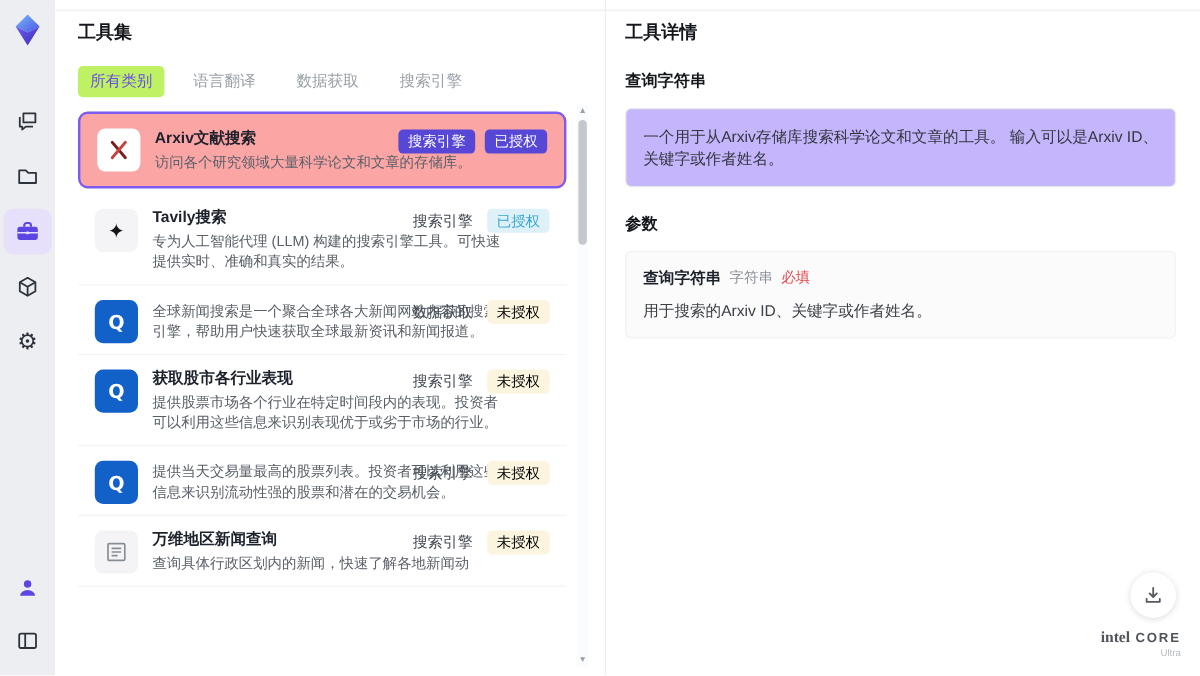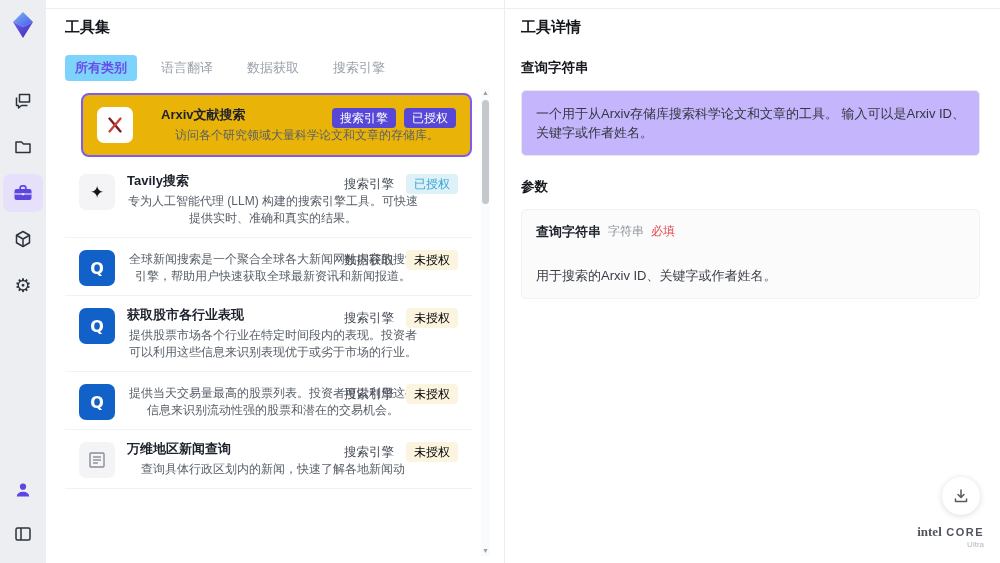--- a/index.html
+++ b/index.html
@@ -17,31 +17,31 @@
   .rail-bottom { margin-top:auto; margin-bottom:10px; display:flex; flex-direction:column; align-items:center; gap:6px; }
   .gear-glyph { font-size:19px; color:#2d333c; line-height:1; }
   
   .main { flex:1; display:flex; position:relative; background:#fff; }
   .main::before { content:""; position:absolute; top:8px; left:0; right:0; height:1px; background:#eceef1; }
   
   .tools-col { width:458px; padding:18px 0 0 19px; position:relative; flex-shrink:0; }
   .panel-title { font-size:15px; font-weight:bold; color:#14171c; }
   .tabs { display:flex; align-items:center; gap:14px; margin-top:18px; margin-bottom:12px; }
   .tab { font-size:13px; color:#9aa0aa; padding:4px 10px; border-radius:4px; cursor:pointer; white-space:nowrap; }
-  .tab.active { color:#6a4ce8; background:#7dd3fc; font-weight:bold; }
+  .tab.active { color:#6a4ce8; background:#bef264; font-weight:normal; }
   .tool-list { width:407px; }
   .card { position:relative; padding:10px 14px; border-bottom:1px solid #f1f2f5; background:#fff; }
-  .card.selected { border:2px solid #7c5cf0; background:#eab308; border-radius:8px; margin-bottom:5px; padding:11px 30px;margin-left:16px; }
+  .card.selected { border:2px solid #7c5cf0; background:#fca5a5; border-radius:8px; margin-bottom:5px; padding:11px 14px; }
   .icon-box { position:absolute; left:14px; top:12px; width:36px; height:36px; border-radius:7px; display:flex; align-items:center; justify-content:center; background:#f4f4f6; }
   .icon-box.white { background:#ffffff; }
   .icon-box.blue { background:#1161c9; }
   .icon-box .q-glyph { color:#fff; font-weight:bold; font-size:16px; font-family:"DejaVu Sans",sans-serif; }
   .icon-box .star-glyph { color:#14161a; font-size:17px; line-height:1; }
   .tool-name { margin-left:48px; font-size:13px; font-weight:bold; color:#1c212b; line-height:18px; }
-  .tool-desc { margin-left:48px; margin-top:3px; font-size:12px; color:#596068; line-height:17px; width:292px;text-align:center; }
+  .tool-desc { margin-left:48px; margin-top:3px; font-size:12px; color:#596068; line-height:17px; width:292px; }
   .card-right { position:absolute; top:12px; right:14px; display:flex; gap:12px; align-items:center; }
   .card.selected .card-right { gap:8px; top:13px; }
   .cat-text { font-size:12.5px; color:#454b54; white-space:nowrap; }
   .badge { font-size:12px; padding:2px 8px; border-radius:4px; line-height:16px; white-space:nowrap; }
   .badge.solid { background:#5647d6; color:#ffffff; }
   .badge.info { background:#def1f9; color:#38a6d2; }
   .badge.warn { background:#fbf4de; color:#000000; }
   
   .scrollbar { position:absolute; left:435px; top:88px; width:9px; height:468px; background:#fafbfc; display:flex; flex-direction:column; align-items:center; }
   .sb-arrow { font-size:7px; color:#9aa0aa; line-height:10px; height:10px; }
@@ -50,21 +50,21 @@
   
   .detail-col { flex:1; border-left:1px solid #ededf0; padding:18px 20px 0 16px; }
   .detail-title { font-size:15px; font-weight:bold; color:#14171c; }
   .section-h { font-size:13.5px; font-weight:bold; color:#14171c; margin-top:22px; }
   .intro-box { margin-top:13px; border:1px solid #e8e9eb; border-radius:5px; padding:13px 14px; font-size:13px; color:#33373e; line-height:19px; background:#c4b5fd; }
   .param-box { margin-top:13px; background:#fbfbfc; border:1px solid #f2f2f4; border-radius:5px; padding:13px 14px; }
   .param-head { display:flex; align-items:flex-start; gap:7px; }
   .param-name { font-size:13px; font-weight:bold; color:#1c212b; }
   .param-type { font-size:12px; color:#8a8f98; }
   .param-required { font-size:12px; color:#e5484d; }
-  .param-desc { margin-top:26px; font-size:13px; color:#3c4046; }
+  .param-desc { margin-top:9px; font-size:13px; color:#3c4046; }
   
   .download-btn { position:absolute; right:20px; bottom:48px; width:38px; height:38px; border-radius:50%; background:#fff; box-shadow:0 1px 6px rgba(0,0,0,0.14); display:flex; align-items:center; justify-content:center; cursor:pointer; }
   .intel-brand { position:absolute; right:16px; bottom:12px; text-align:right; line-height:12px; }
   .intel-row { white-space:nowrap; }
   .intel-word { font-size:13px; color:#50545b; font-weight:bold; letter-spacing:0;font-family:Liberation Serif, serif; }
   .core-word { font-size:11px; color:#50545b; letter-spacing:1.5px; font-weight:bold;margin-top:20px; }
   .brand-sub { font-size:8px; color:#b4b8bd; display:block; margin-top:1px; }
 </style>
 </head>
 <body>

